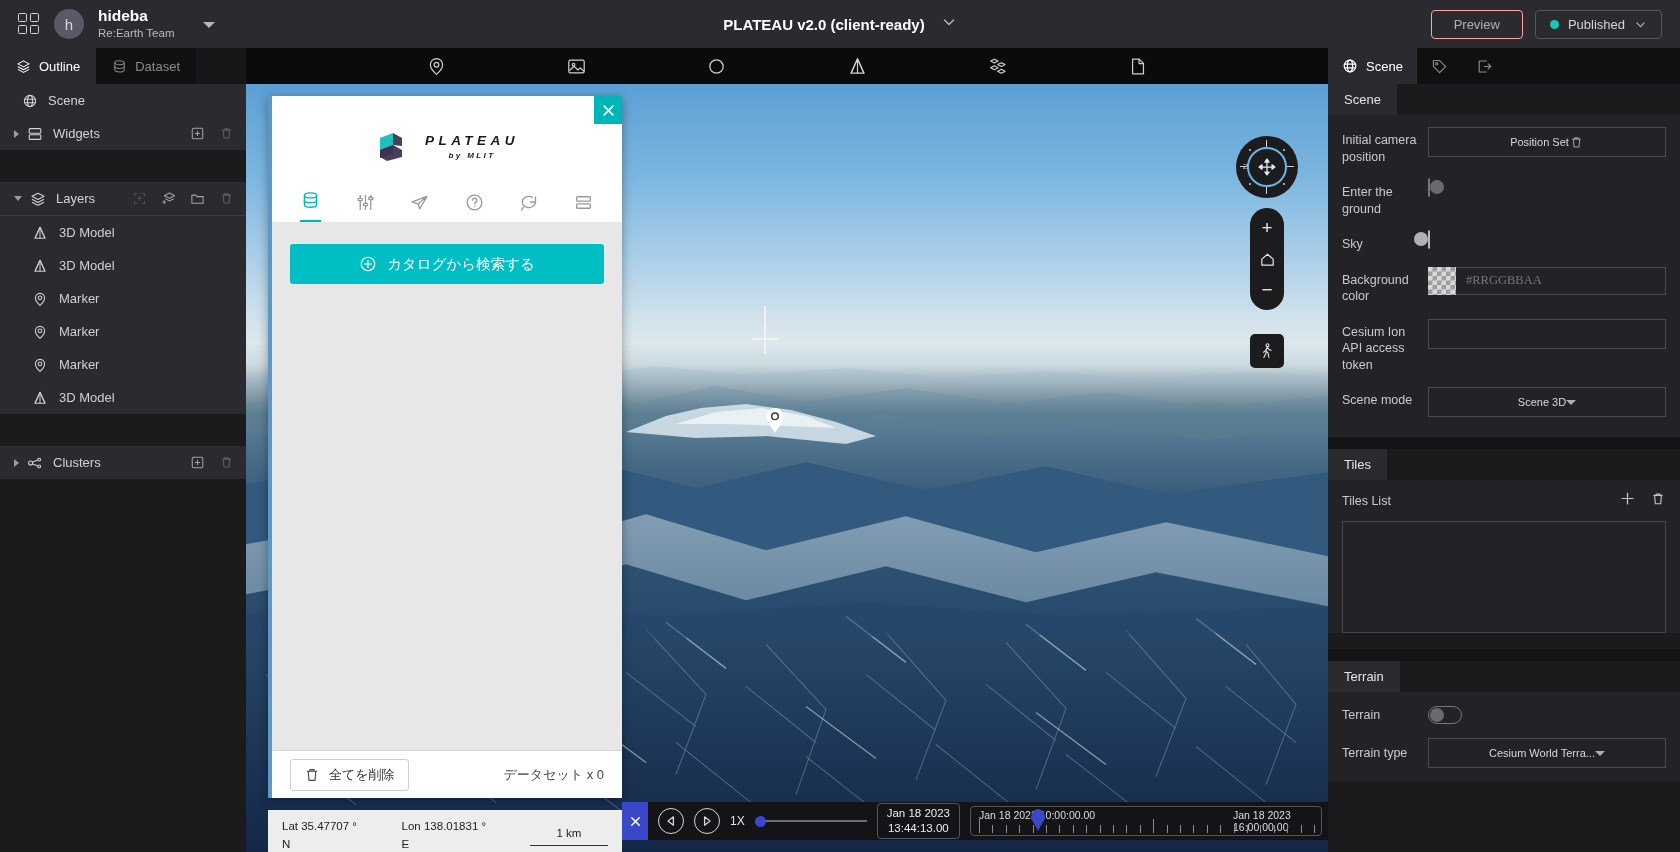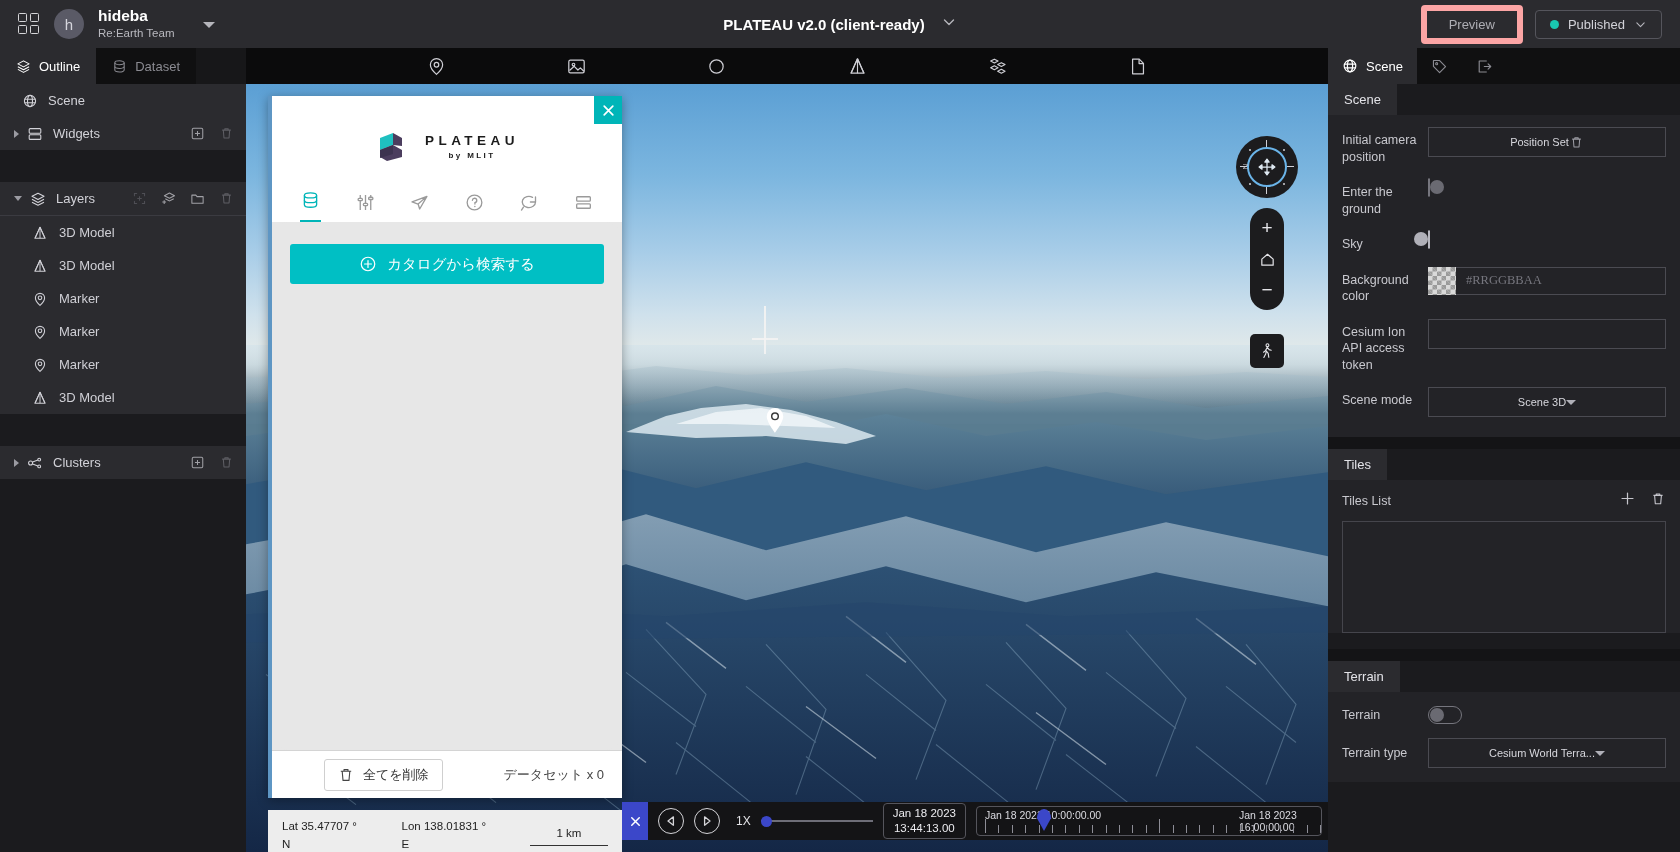--- a/index.html
+++ b/index.html
@@ -41,21 +41,21 @@
     position: absolute; left: 0; right: 0; top: 0; height: 48px;
     display: flex; align-items: center; justify-content: center; gap: 16px;
     pointer-events: none;
   }
   .proj-title { font-size: 15px; font-weight: bold; color: #fff; }
   .hdr-right {
     margin-left: auto; display: flex; align-items: center; gap: 12px;
     padding-right: 18px; position: relative; z-index: 3;
   }
   .btn-outline {
-    border: 6px solid #fca5a5; border-radius: 4px;
+    border: 1px solid #fca5a5; border-radius: 4px;
     padding: 6px 22px; font-size: 13px; color: #aeaeb4;
     background: transparent; cursor: pointer;
   }
   .btn-pub {
     border: 1px solid #55555c; border-radius: 4px;
     padding: 6px 14px; font-size: 13px; color: #d2d2d8;
     background: transparent; cursor: pointer;
     display: flex; align-items: center; gap: 9px;
   }
   .dot-green { width: 9px; height: 9px; border-radius: 50%; background: #19c7b0; }
@@ -161,21 +161,21 @@
     box-shadow: 0 2px 10px rgba(0,0,0,.35);
     display: flex; flex-direction: column;
     font-family: "Liberation Sans", sans-serif;
   }
   .plugin-close {
     position: absolute; right: 0px; top: 0px; width: 28px; height: 28px;
     background: #00b5b8; color: #fff; display:flex; align-items:center;
     justify-content:center; cursor:pointer;
   }
   .plugin-head { background: #fff; padding-top: 34px; }
-  .plateau-logo { display:flex; align-items:center; justify-content:center; gap: 16px; }
+  .plateau-logo { display:flex; align-items:center; justify-content:center; gap: 16px; font-style: italic; }
   .plateau-words { line-height: 1; }
   .plateau-main { font-size: 13.5px; letter-spacing: 4.5px; color: #1b1b1b; font-weight: 600; }
   .plateau-sub { font-size: 8px; letter-spacing: 2.4px; color: #1b1b1b;
     font-weight: bold; text-align: center; margin-top: 4px; }
   .plugin-tabs {
     display:flex; align-items:flex-end; justify-content:space-between;
     padding: 26px 28px 0 28px; background:#fff;
   }
   .ptab { padding-bottom: 9px; cursor:pointer; color:#9a9a9a; display:flex; }
   .ptab.active { color:#00b5b8; border-bottom: 2.5px solid #00b5b8; }
@@ -189,21 +189,20 @@
   .plugin-foot {
     height: 48px; background:#fff; border-top: 1px solid #d4d4d4;
     display:flex; align-items:center; justify-content:space-between;
     padding: 0 18px;
   }
   .del-all {
     display:flex; align-items:center; gap:9px;
     border: 1px solid #cfcfcf; border-radius: 3px; background:#fff;
     padding: 6px 13px; font-size: 13px; color:#333; cursor:pointer;
     font-family: "Liberation Sans", sans-serif;
-    margin-left: 34px;
   }
   .ds-count { font-size: 13px; color:#444; }
 
   
   .status-bar {
     position: absolute; left: 268px; bottom: 0; width: 354px; height: 42px;
     background: #ededed; color:#222; padding: 8px 14px;
     font-size: 11.5px; line-height: 1.55; margin-top: 44px;
   }
   .status-row1 { display:flex; align-items:center; gap: 34px; }
@@ -214,21 +213,21 @@
 
   
   .timeline {
     position: absolute; left: 622px; bottom: 12px; width: 706px; height: 38px;
     background: #141416; display:flex; align-items:center; gap: 10px;
   }
   .tl-close { width: 26px; height: 38px; background: #3b47c9; color:#fff;
     display:flex; align-items:center; justify-content:center; cursor:pointer; font-size:15px; }
   .tl-btn { width: 26px; height: 26px; border-radius: 50%; border:1.5px solid #d5d5d9;
     display:flex; align-items:center; justify-content:center; cursor:pointer; }
-  .tl-speed { font-size: 12px; color:#e2e2e6; margin-left: 6px; }
+  .tl-speed { font-size: 12px; color:#e2e2e6; }
   .tl-slider { position: relative; width: 112px; height: 14px; display:flex; align-items:center; }
   .tl-track { width: 112px; height: 2px; background:#6e6e78; }
   .tl-knob { position:absolute; left: 0; width: 11px; height: 11px; border-radius:50%;
     background:#3b47c9; cursor: pointer; }
   .tl-clock {
     border: 1px solid #55555c; border-radius: 4px; padding: 2px 9px;
     font-size: 11.5px; text-align:center; color:#ececf0; line-height:1.3;
   }
   .tl-scale {
     position: relative; flex: 1; height: 30px; margin-right: 6px;

